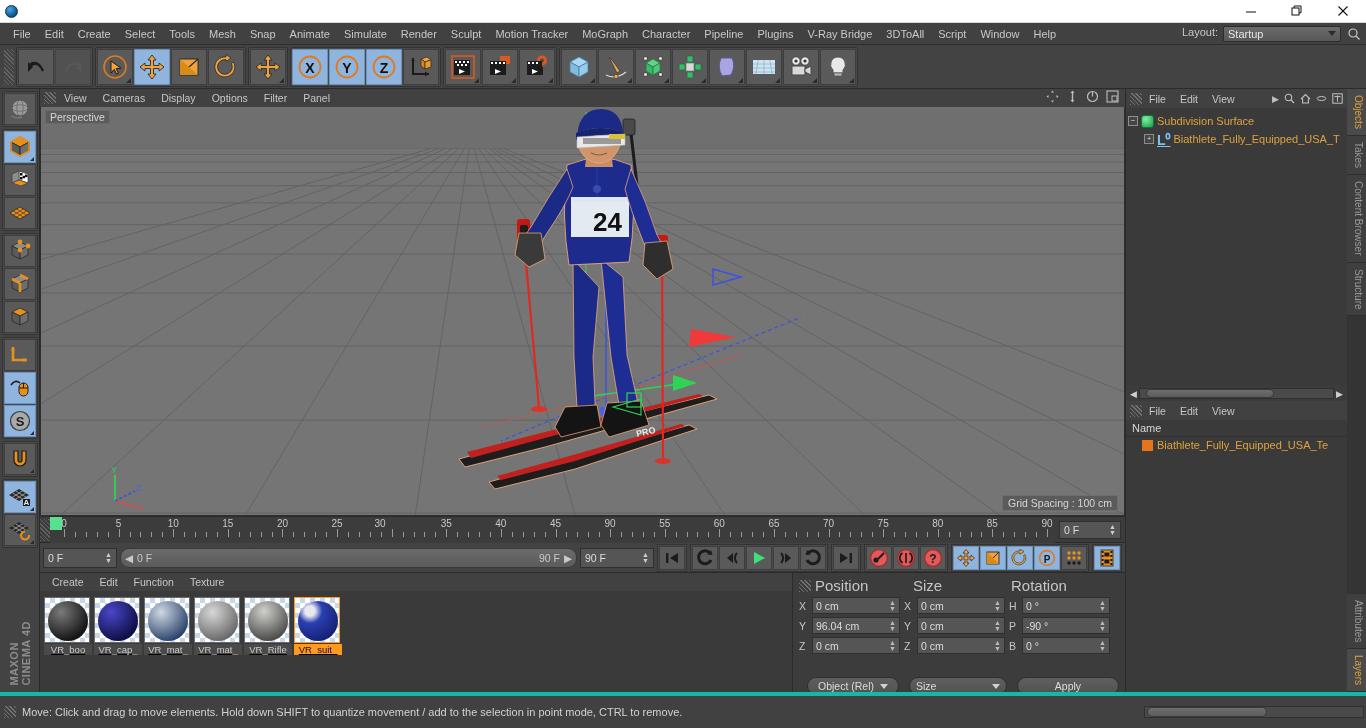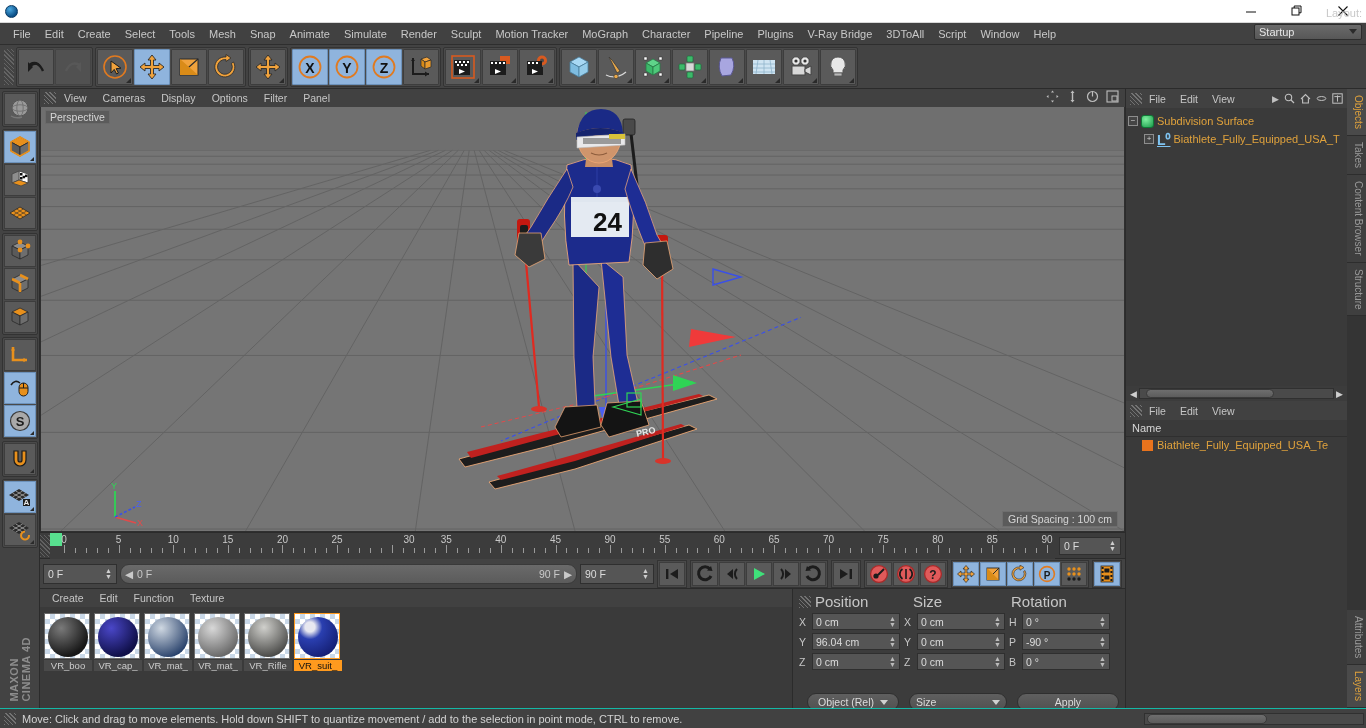--- a/index.html
+++ b/index.html
@@ -17,23 +17,23 @@
   .tb-title{ font-size:11.5px; color:#1a1a1a; white-space:nowrap; }
   .tb-spacer{ flex:1; }
   .wbtn{ width:46px; height:23px; display:flex; align-items:center; justify-content:center;
     font-size:12px; color:#111; }
   .wbtn svg{ display:block; }
 
   
   .menubar{ height:22px; background:#414141; display:flex; align-items:center;
     padding-left:6px; flex:none; border-bottom:1px solid #2e2e2e; }
   .menuitem{ font-size:11px; color:#c8c8c8; padding:2px 7px; white-space:nowrap; }
-  .menu-right{ margin-left:auto; display:flex; align-items:flex-end; gap:5px; padding-right:4px;flex-direction:column; }
+  .menu-right{ margin-left:auto; display:flex; align-items:flex-start; gap:5px; padding-right:4px; }
   .layout-label{ font-size:11px; color:#c8c8c8; }
-  .layout-select{ width:108px; height:16px; background:linear-gradient(#6a6a6a,#575757);
+  .layout-select{ width:118px; height:16px; background:linear-gradient(#6a6a6a,#575757);
     border:1px solid #2d2d2d; border-radius:2px; display:flex; align-items:center;
     padding:0 4px; font-size:11px; color:#e6e6e6; position:relative; }
   .layout-select .caret{ margin-left:auto; width:0;height:0;
     border-left:4px solid transparent;border-right:4px solid transparent;border-top:5px solid #2a2a2a;}
   .mag{ width:16px;height:16px;display:flex;align-items:center;justify-content:center;}
 
   
   .toolbar{ height:44px; background:#434343; display:flex; align-items:center;
     padding-left:4px; gap:2px; flex:none; border-bottom:1px solid #2b2b2b;}
   .grp{ display:flex; background:#4a4a4a; border:1px solid #333; border-radius:2px; padding:1px; gap:1px;}
@@ -107,21 +107,21 @@
   .abtn{ width:26px;height:24px;background:#5a5a5a;border:1px solid #3d3d3d;
     display:flex;align-items:center;justify-content:center;}
   .abtn.sel{ background:#8fb4dd; border-color:#6d92bb;}
   .abgrp{ display:flex; background:#4a4a4a; border:1px solid #333; padding:1px; gap:1px;}
 
   
   .bottom{ height:120px; display:flex; flex:none; background:#3c3c3c; border-top:1px solid #2b2b2b;}
   .matmgr{ width:787px; display:flex; flex-direction:column; border-right:1px solid #2b2b2b;}
   .mm-header{ height:18px; background:#414141; display:flex; align-items:center; padding-left:4px;}
   .mm-body{ flex:1; background:#3a3a3a; display:flex; gap:2px; padding:6px 4px; align-items:flex-start;}
-  .mat{ width:48px; }
+  .mat{ width:48px;text-decoration:underline; }
   .mat-thumb{ width:46px;height:46px; border:1px solid #6b6b6b; position:relative; overflow:hidden;
     background-image:
       linear-gradient(45deg,#c9d8e8 25%,transparent 25%,transparent 75%,#c9d8e8 75%),
       linear-gradient(45deg,#c9d8e8 25%,#fff 25%,#fff 75%,#c9d8e8 75%);
     background-size:10px 10px; background-position:0 0,5px 5px;}
   .mat-ball{ position:absolute; left:3px; top:3px; width:40px;height:40px;border-radius:50%;}
   .mat-name{ font-size:9.5px; color:#cdcdcd; text-align:center; white-space:nowrap;
     overflow:hidden; background:#4a4a4a; display:block; margin-top:1px;}
   .mat.sel .mat-thumb{ border-color:#ff9a1e;}
   .mat.sel .mat-name{ background:#ff9a1e; color:#111;}
@@ -172,22 +172,22 @@
   .lay-row{ display:flex; align-items:center; gap:4px; font-size:11px; color:#e0a23c;
     padding:2px 6px 2px 16px; white-space:nowrap;}
   .lay-sw{ width:11px;height:11px;background:#e8731d;}
   .rtabs{ width:19px; background:#343434; display:flex; flex-direction:column;}
   .rtab{ writing-mode:vertical-rl; font-size:10px; color:#9a9a9a; padding:6px 2px;
      background:#3f3f3f; border-bottom:1px solid #2d2d2d; white-space:nowrap;}
   .rtab.act{ color:#e0a23c; background:#4a4a4a;}
   .rtab.gap{ background:#343434; flex:1; border:none;}
 
   
-  .statusbar{ height:20px; background:#414141; display:flex; align-items:center;
-     padding-left:4px; gap:6px; flex:none; border-top:1px solid #14b8a6;}
+  .statusbar{ height:36px; background:#414141; display:flex; align-items:center;
+     padding-left:4px; gap:6px; flex:none; border-top:4px solid #14b8a6;}
   .sb-grip{ width:12px;height:12px;
      background-image:repeating-linear-gradient(45deg,#888 0 1px,transparent 1px 3px);opacity:.7;}
   .sb-text{ font-size:11px; color:#d2d2d2; white-space:nowrap;}
   .sb-right{ margin-left:auto; display:flex; align-items:center; padding-right:2px;}
   .sb-sc{ width:220px; height:12px; background:#4a4a4a; border:1px solid #303030; position:relative;}
   .sb-sc i{ position:absolute; left:2px; top:0; bottom:0; width:120px;
     background:linear-gradient(#6e6e6e,#5c5c5c); border:1px solid #3a3a3a; border-radius:5px;}
 </style>
 </head>
 <body>
@@ -891,21 +891,21 @@
           <div class="tl-tick" style="left: 964.233px; height: 5px;"></div>
           <div class="tl-tick" style="left: 975.156px; height: 5px;"></div>
           <div class="tl-tick" style="left: 986.078px; height: 5px;"></div>
           <div class="tl-tick" style="left: 997px; height: 8px;"></div>
           <div class="tl-num" style="left: 14px;">0</div>
           <div class="tl-num" style="left: 68.6111px;">5</div>
           <div class="tl-num" style="left: 123.222px;">10</div>
           <div class="tl-num" style="left: 177.833px;">15</div>
           <div class="tl-num" style="left: 232.444px;">20</div>
           <div class="tl-num" style="left: 287.056px;">25</div>
-          <div class="tl-num" style="left: 359px;">30</div>
+          <div class="tl-num" style="left: 330px;">30</div>
           <div class="tl-num" style="left: 396.278px;">35</div>
           <div class="tl-num" style="left: 450.889px;">40</div>
           <div class="tl-num" style="left: 505.5px;">45</div>
           <div class="tl-num" style="left: 560.111px;">90</div>
           <div class="tl-num" style="left: 614.722px;">55</div>
           <div class="tl-num" style="left: 669.333px;">60</div>
           <div class="tl-num" style="left: 723.944px;">65</div>
           <div class="tl-num" style="left: 778.556px;">70</div>
           <div class="tl-num" style="left: 833.167px;">75</div>
           <div class="tl-num" style="left: 887.778px;">80</div>

